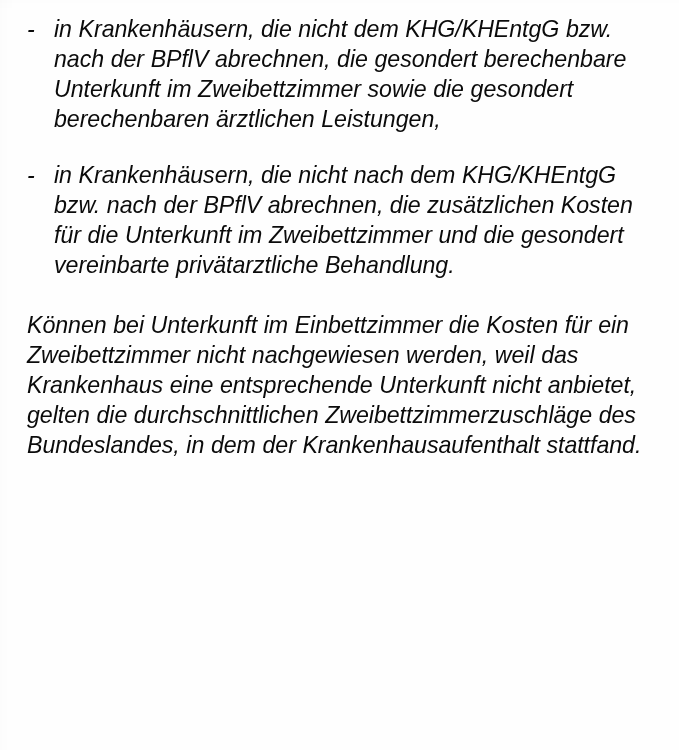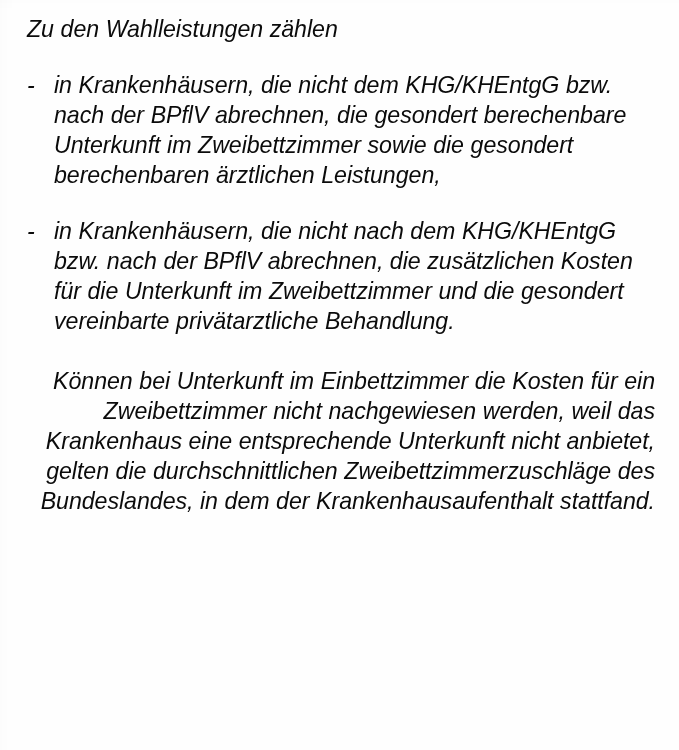--- a/index.html
+++ b/index.html
@@ -77,21 +77,20 @@
   .bullet-text {
     display: block;
   }
 
   .body-para {
     margin-top: 27px;
   }
 
   .body-para.first-body {
     margin-top: 30px;
-    text-align: right;
   }
 
   
   .grain {
     position: absolute;
     inset: 0;
     pointer-events: none;
     background:
       linear-gradient(90deg, rgba(0,0,0,0.012) 0px, rgba(0,0,0,0) 14px),
       linear-gradient(180deg, rgba(0,0,0,0.008) 0px, rgba(0,0,0,0) 10px);
@@ -100,21 +99,20 @@
 </style>
 </head>
 <body>
 
 <div id="page">
 
   <div class="grain"></div>
 
   <div class="doc-body">
 
-    <p class="para heading">Zu den Wahlleistungen zählen</p>
 
     <ul class="bullet-list">
 
       <li class="bullet-item">
         <span class="bullet-marker para">-</span>
         <span class="bullet-text para">in Krankenhäusern, die nicht dem KHG/KHEntgG bzw. nach der BPflV abrechnen, die gesondert berechenbare Unterkunft im Zweibettzimmer sowie die gesondert berechenbaren ärztlichen Leistungen,</span>
       </li>
 
       <li class="bullet-item">
         <span class="bullet-marker para">-</span>

